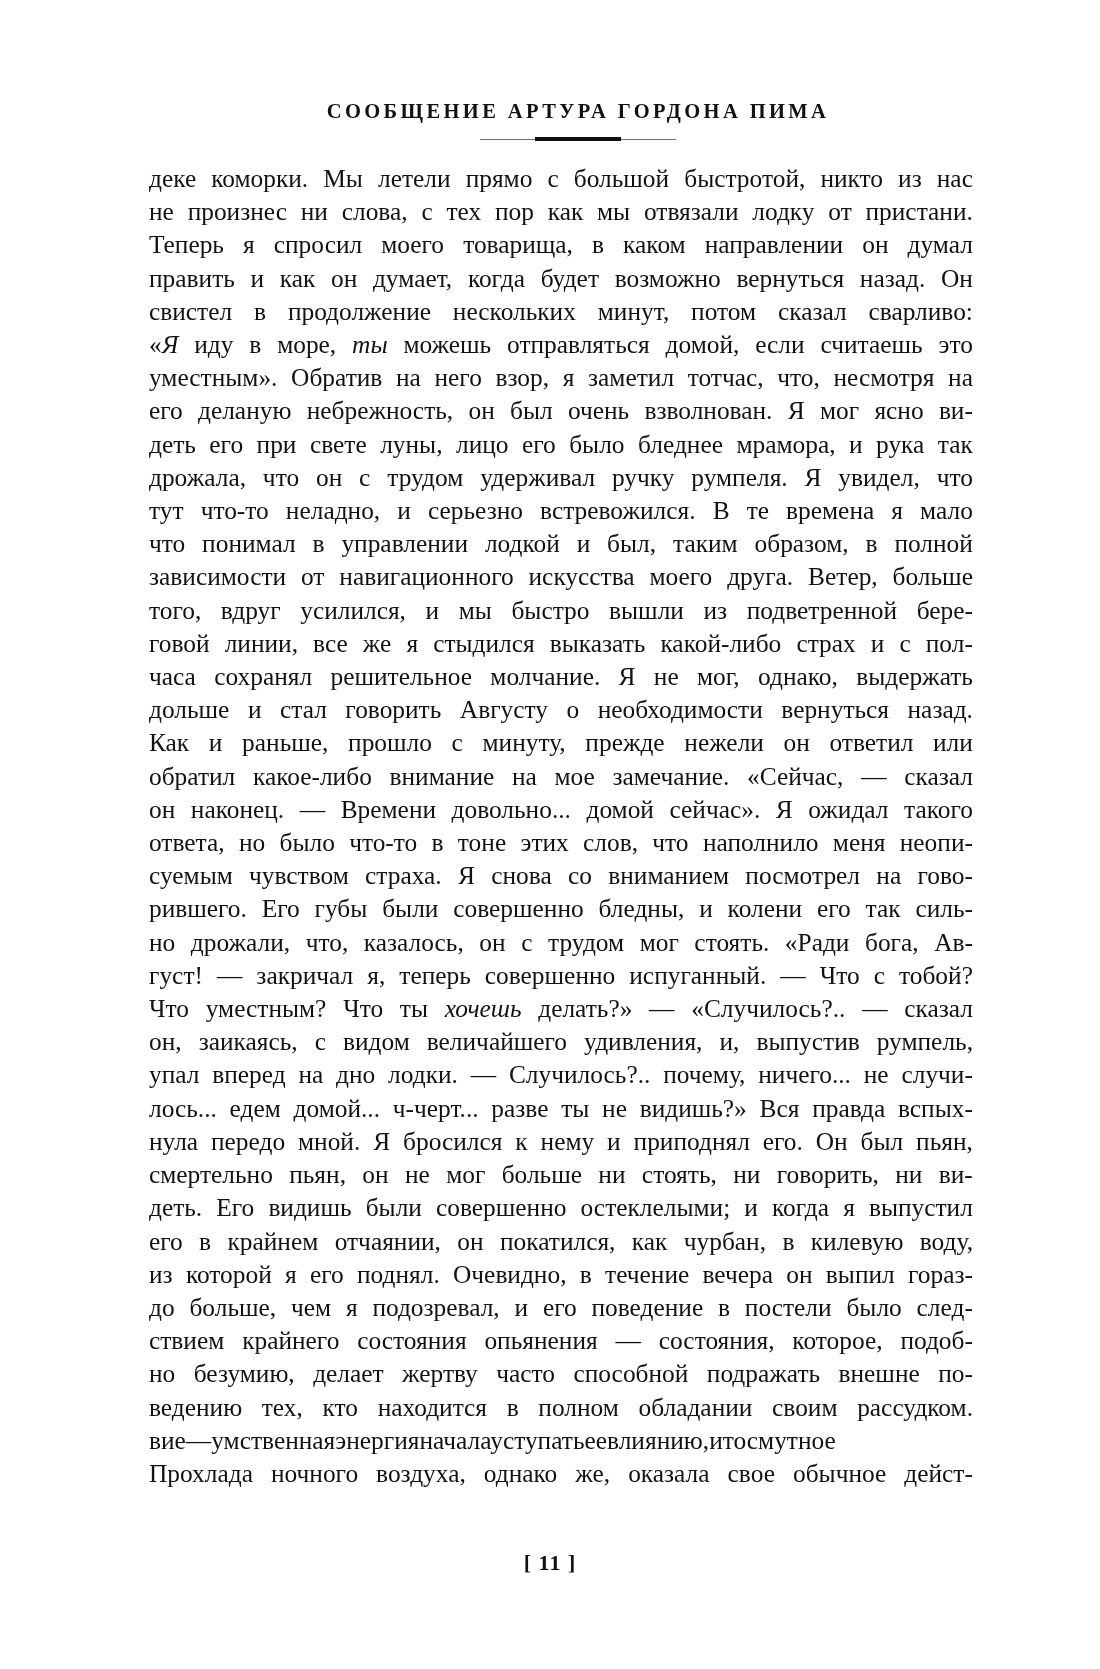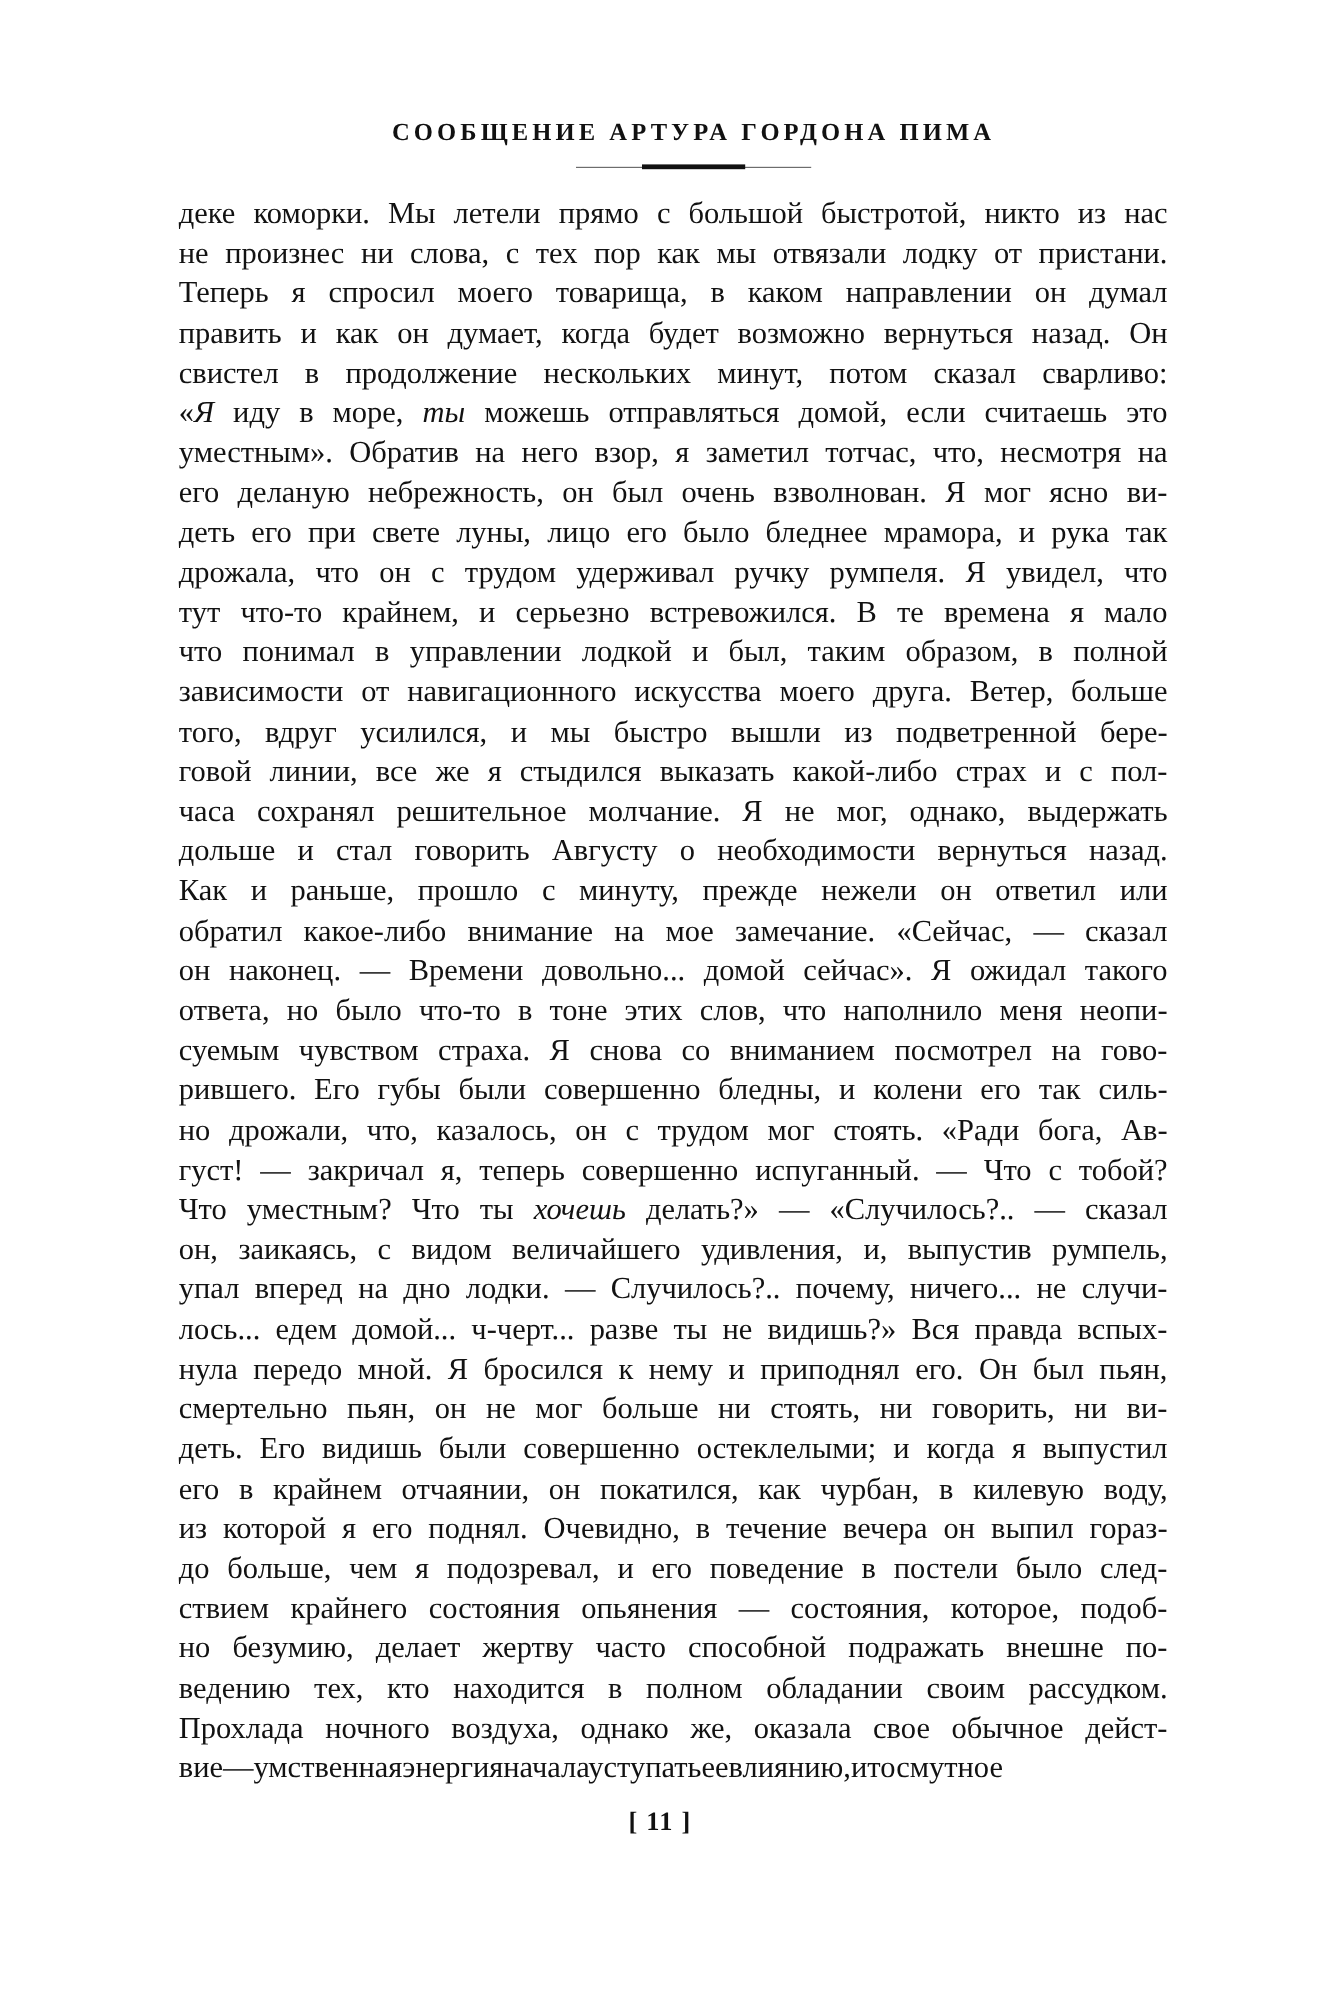--- a/index.html
+++ b/index.html
@@ -96,21 +96,21 @@
 
   .textblock i {
     font-style: italic;
   }
 
   
   .folio {
     position: absolute;
     left: 0;
     right: 0;
-    top: 1505px;
+    top: 1550px;
     text-align: center;
     font-family: "Liberation Serif", "DejaVu Serif", serif;
     font-size: 22px;
     font-weight: 700;
     color: #111111;
     letter-spacing: 1px;
   }
 </style>
 </head>
 <body>
@@ -252,21 +252,21 @@
         <span>удерживал</span>
         <span>ручку</span>
         <span>румпеля.</span>
         <span>Я</span>
         <span>увидел,</span>
         <span>что</span>
       </div>
       <div class="ln j">
         <span>тут</span>
         <span>что-то</span>
-        <span>крайнем,</span>
+        <span>неладно,</span>
         <span>и</span>
         <span>серьезно</span>
         <span>встревожился.</span>
         <span>В</span>
         <span>те</span>
         <span>времена</span>
         <span>я</span>
         <span>мало</span>
       </div>
       <div class="ln j">
@@ -598,29 +598,29 @@
         <span>ведению</span>
         <span>тех,</span>
         <span>кто</span>
         <span>находится</span>
         <span>в</span>
         <span>полном</span>
         <span>обладании</span>
         <span>своим</span>
         <span>рассудком.</span>
       </div>
+      <div class="ln"><span>вие</span><span>—</span><span>умственная</span><span>энергия</span><span>начала</span><span>уступать</span><span>ее</span><span>влиянию,</span><span>и</span><span>то</span><span>смутное</span></div>
       <div class="ln j">
         <span>Прохлада</span>
         <span>ночного</span>
         <span>воздуха,</span>
         <span>однако</span>
         <span>же,</span>
         <span>оказала</span>
         <span>свое</span>
         <span>обычное</span>
         <span>дейст-</span>
       </div>
-      <div class="ln"><span>вие</span><span>—</span><span>умственная</span><span>энергия</span><span>начала</span><span>уступать</span><span>ее</span><span>влиянию,</span><span>и</span><span>то</span><span>смутное</span></div>
     </main>
 
   <div class="folio">[ 11 ]</div>
 
 </div>
 
 </body></html>

